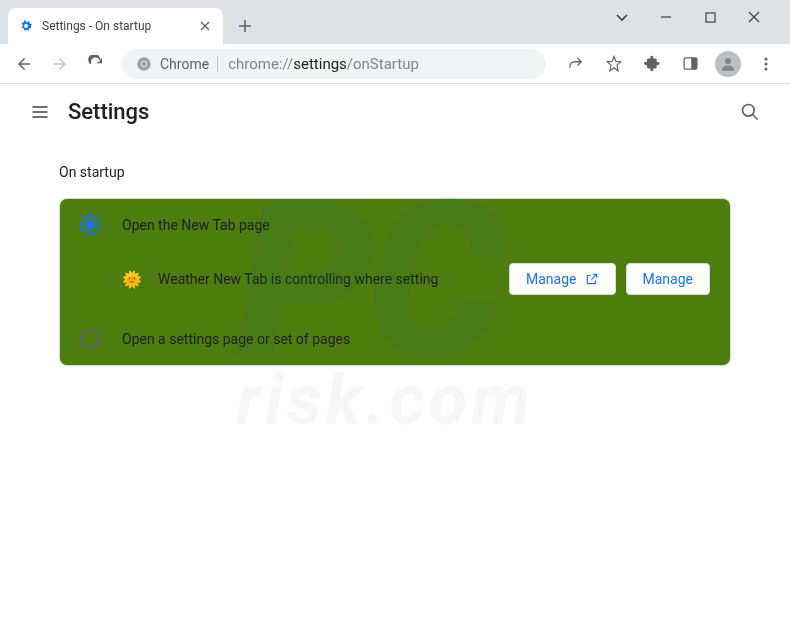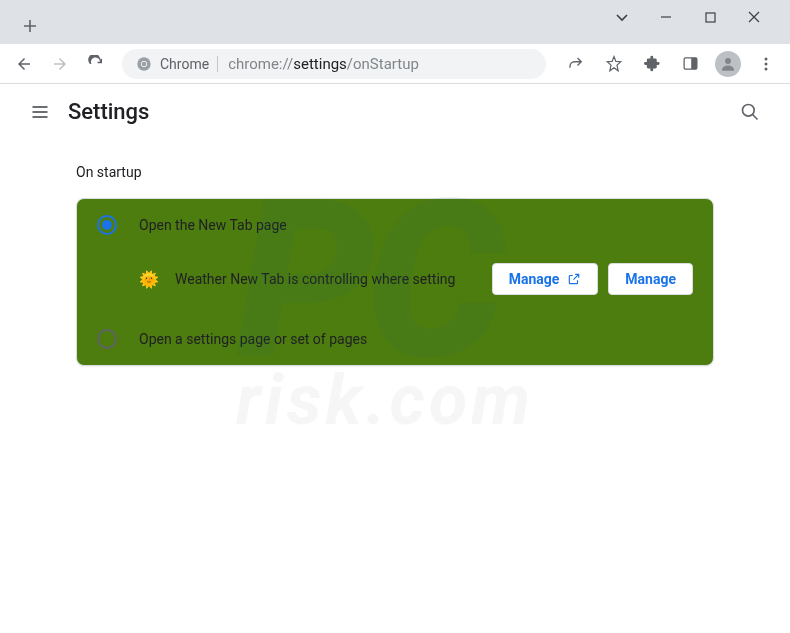--- a/index.html
+++ b/index.html
@@ -28,44 +28,57 @@
 .tb-icon { width: 32px; height: 32px; display: flex; align-items: center; justify-content: center; color: #5f6368; cursor: pointer; border-radius: 50%; }
 .avatar { width: 26px; height: 26px; border-radius: 50%; background: #bdc1c6; display: flex; align-items: center; justify-content: center; }
 
 
 .settings-header { height: 56px; display: flex; align-items: center; padding: 0 20px; border-bottom: 1px solid #fff; }
 .menu-btn { width: 40px; height: 40px; display: flex; align-items: center; justify-content: center; cursor: pointer; color: #3c4043; }
 .settings-title { font-size: 22px; color: #202124; margin-left: 8px; font-weight: 500; }
 .search-btn { margin-left: auto; width: 40px; height: 40px; display: flex; align-items: center; justify-content: center; cursor: pointer; color: #5f6368; }
 
 
-.content { padding: 24px 76px; }
+.content { padding: 24px 59px; }
 .section-title { font-size: 14px; color: #202124; margin-bottom: 18px; }
 .card { border: 1px solid #dadce0; border-radius: 8px; background: #4d7c0f; box-shadow: 0 1px 2px rgba(60,64,67,0.08); }
 .option { display: flex; align-items: center; padding: 16px 20px; gap: 22px; }
 .option + .option { }
 .radio { width: 20px; height: 20px; border: 2px solid #5f6368; border-radius: 50%; position: relative; flex-shrink: 0; }
 .radio.selected { border-color: #1a73e8; }
 .radio.selected::after { content: ''; position: absolute; top: 3px; left: 3px; width: 10px; height: 10px; background: #1a73e8; border-radius: 50%; }
 .option-label { font-size: 14px; color: #202124; }
 .ext-row { display: flex; align-items: center; padding: 12px 20px 18px 62px; gap: 16px; }
 .ext-icon { width: 20px; height: 20px; display: flex; align-items: center; justify-content: center; font-size: 16px; }
 .ext-text { font-size: 14px; color: #202124; flex: 1; }
 .ext-btns { display: flex; gap: 10px; }
-.btn { border: 1px solid #dadce0; background: #fff; color: #1a73e8; font-size: 14px; padding: 7px 16px; border-radius: 4px; cursor: pointer; display: flex; align-items: center; gap: 8px; font-weight: 700; }
+.btn { border: 1px solid #dadce0; background: #fff; color: #1a73e8; font-size: 14px; padding: 7px 16px; border-radius: 4px; cursor: pointer; display: flex; align-items: center; gap: 8px; font-weight: 400; }
 
 
 .watermark { position: absolute; top: 50%; left: 50%; transform: translate(-50%, -50%); pointer-events: none; opacity: 0.07; }
 .wm-main { font-size: 220px; font-weight: 900; font-style: italic; color: #0f766e; letter-spacing: -10px; line-height: 0.8; }
 .wm-sub { font-size: 70px; font-weight: 700; font-style: italic; color: #888; letter-spacing: 4px; margin-top: -10px; text-align: right; padding-right: 20px;}
 </style>
 </head>
 <body>
 
 <div class="titlebar">
+  <div class="tab">
+    <span class="tab-icon">
+      <svg width="16" height="16" viewBox="0 0 24 24">
+          <path fill="#1a73e8" d="M19.4 13l.6-1-.6-1 1.5-1.2-1-1.7-1.9.5-.8-.8.5-1.9-1.7-1-1.2 1.5-1-.6-1 .6L10.6 3l-1.7 1 .5 1.9-.8.8-1.9-.5-1 1.7L7.2 11l-.6 1 .6 1-1.5 1.2 1 1.7 1.9-.5.8.8-.5 1.9 1.7 1 1.2-1.5 1 .6 1-.6 1.2 1.5 1.7-1-.5-1.9.8-.8 1.9.5 1-1.7L19.4 13zM12 15a3 3 0 110-6 3 3 0 010 6z"></path>
+        </svg>
+    </span>
+    <span class="tab-title">Settings - On startup</span>
+    <span class="tab-close">
+      <svg width="10" height="10" viewBox="0 0 10 10">
+          <path stroke="#5f6368" stroke-width="1.4" d="M1 1l8 8M9 1l-8 8"></path>
+        </svg>
+    </span>
+  </div>
   <div class="new-tab-btn">
     <svg width="14" height="14" viewBox="0 0 14 14">
         <path stroke="#5f6368" stroke-width="1.6" d="M7 1v12M1 7h12"></path>
       </svg>
   </div>
   <div class="window-controls">
     <div class="wc">
         <svg width="14" height="14" viewBox="0 0 14 14">
           <path fill="none" stroke="#3c4043" stroke-width="1.6" d="M2 5l5 5 5-5"></path>
         </svg>

